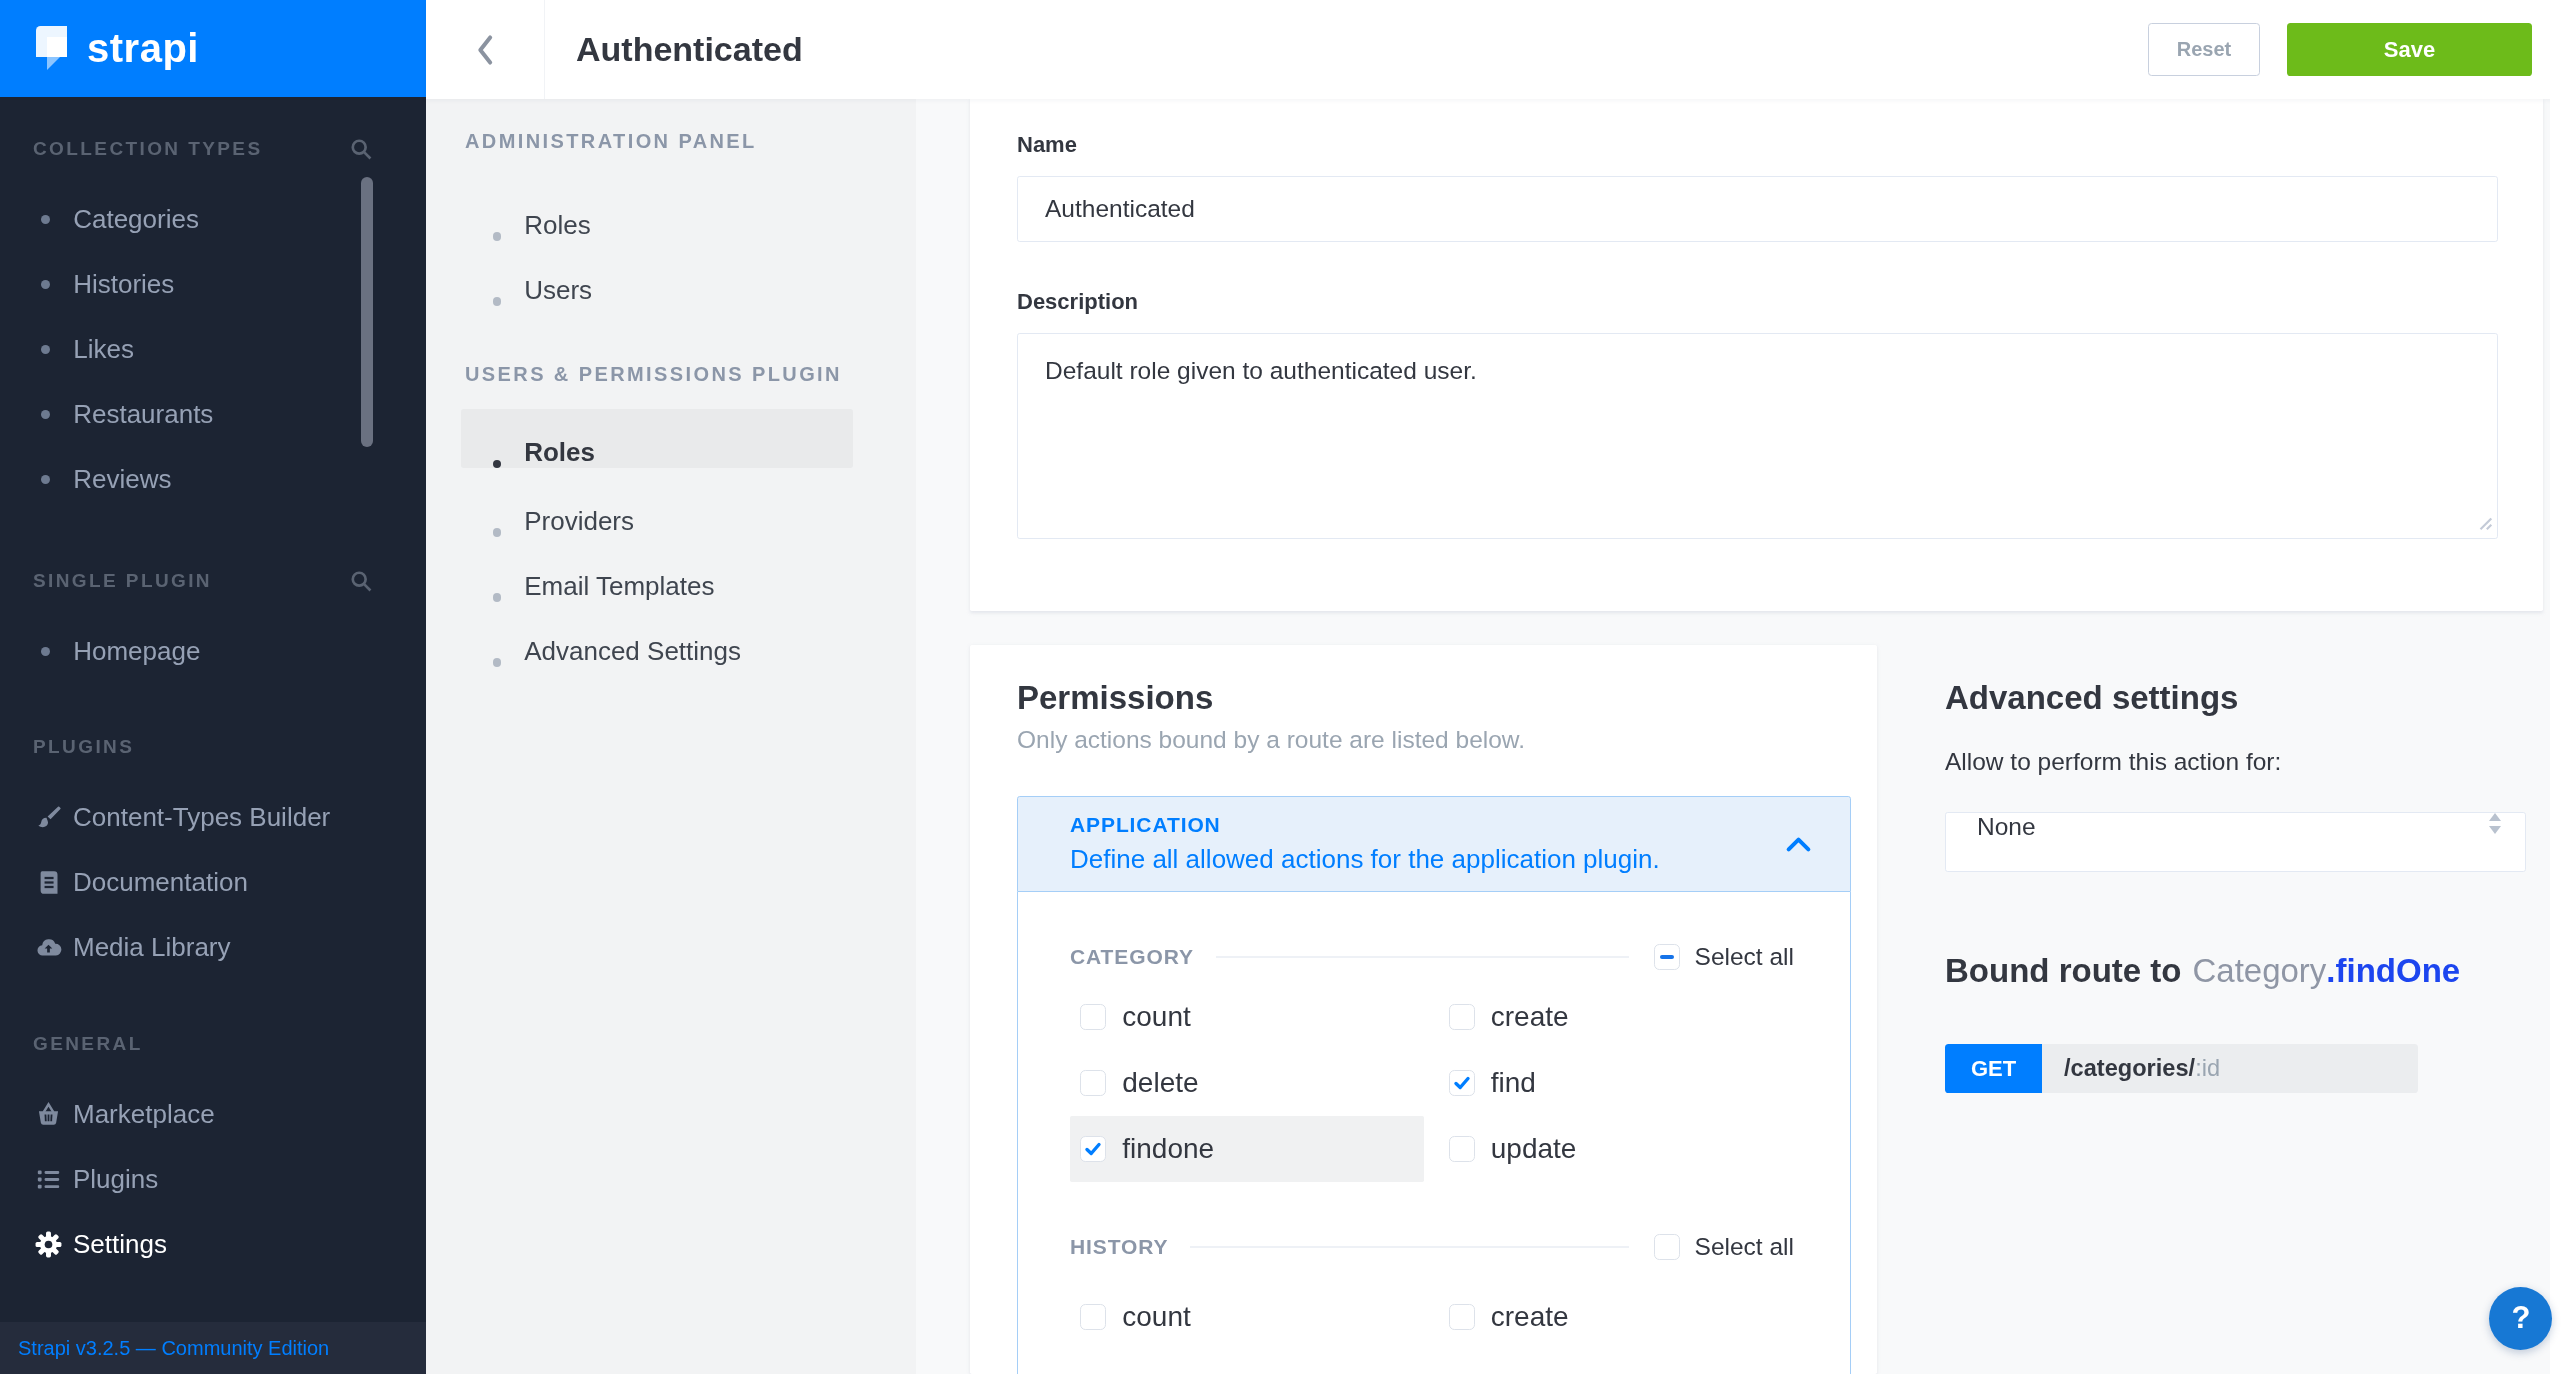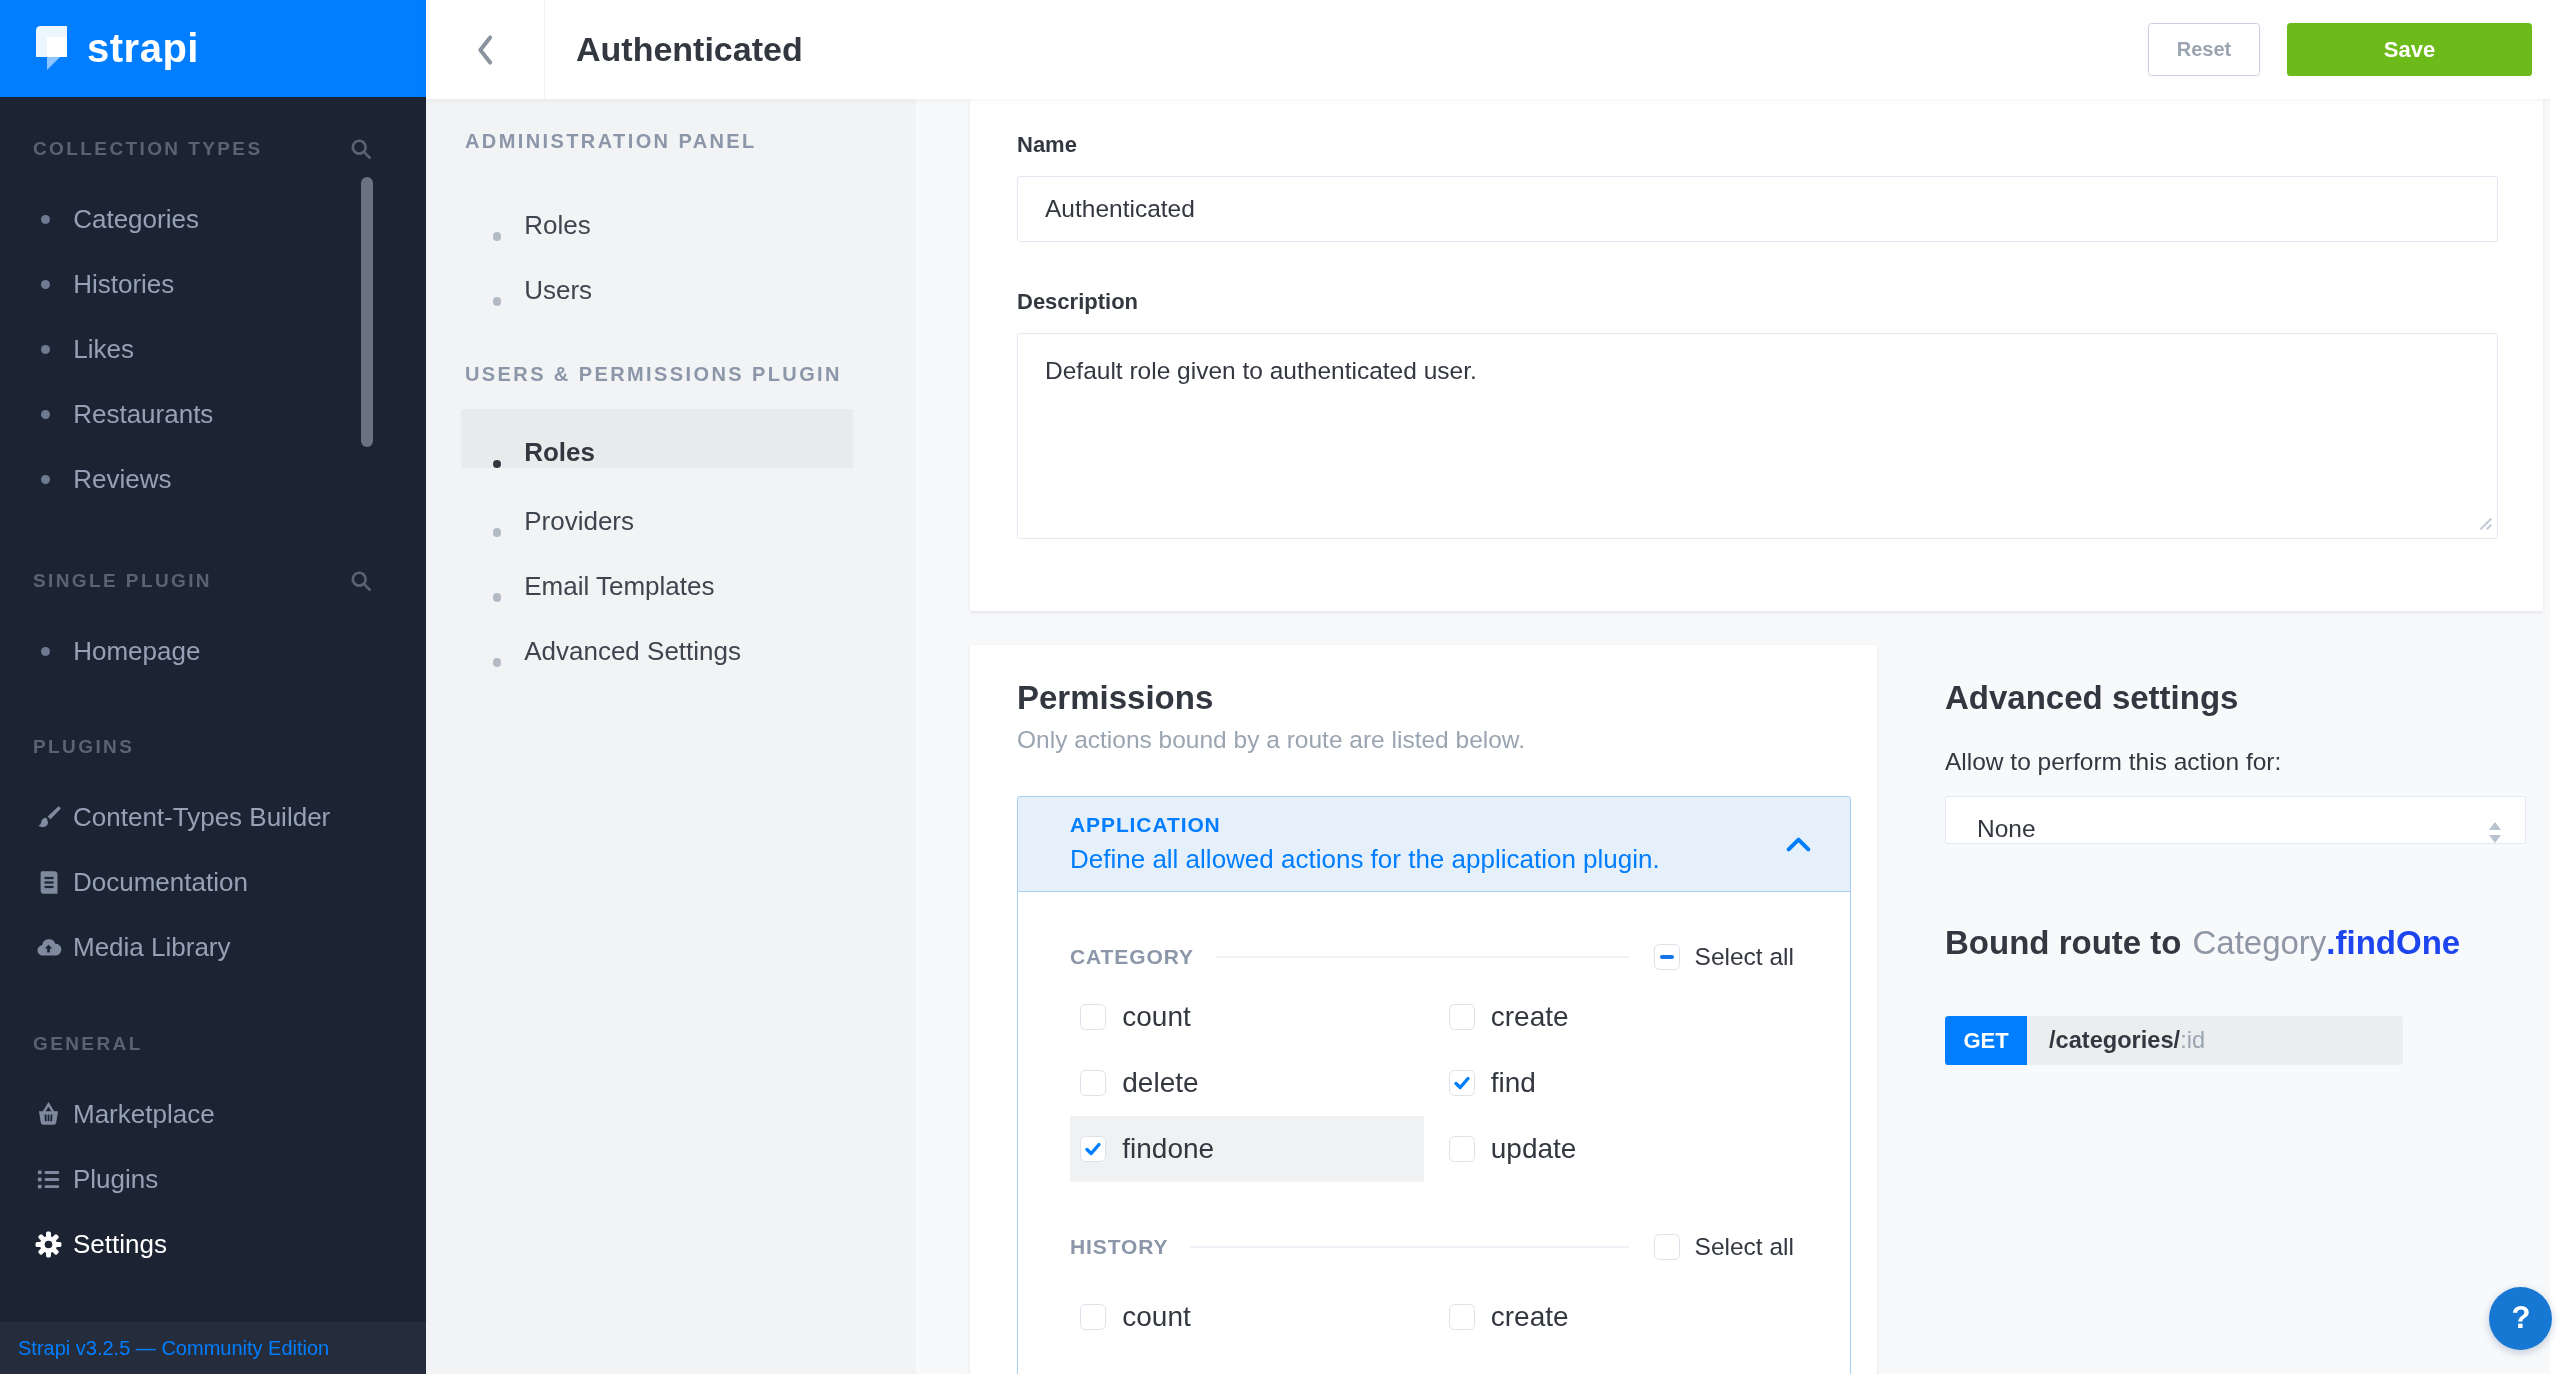--- a/index.html
+++ b/index.html
@@ -107,32 +107,32 @@
     display:inline-flex;align-items:center;justify-content:center;flex-shrink:0;cursor:pointer;}
   .cb .tick{display:none;width:20px;height:20px;fill:none;stroke:#007eff;stroke-width:3.4;stroke-linecap:round;stroke-linejoin:round;}
   .cb.checked .tick{display:block;}
   .cb .minus{display:none;width:14.5px;height:4.5px;border-radius:2.3px;background:#1673e8;}
   .cb.indeterminate .minus{display:block;}
 
   
   .advanced{flex:1;min-width:0;padding:34px 0 0 68px;}
   .adv-title{font-size:33px;font-weight:bold;color:#333740;margin:0;}
   .adv-label{margin-top:31px;font-size:24.5px;color:#333740;}
-  .select{margin-top:20px;width:581px;height:48px;box-sizing:border-box;background:#fff;border:0.9px solid #e3e9f3;
-    border-radius:2.7px;display:flex;align-items:flex-end;justify-content:space-between;padding:0 23.6px 0 31px;
+  .select{margin-top:36px;width:581px;height:60px;box-sizing:border-box;background:#fff;border:0.9px solid #e3e9f3;
+    border-radius:2.7px;display:flex;align-items:flex-start;justify-content:space-between;padding:0 23.6px 0 31px;
     font-size:24.5px;color:#333740;cursor:pointer;}
   .sel-arrows{display:flex;flex-direction:column;gap:5.4px;}
   .tri-up{width:0;height:0;border-left:6.3px solid transparent;border-right:6.3px solid transparent;border-bottom:8.2px solid #b9c2cf;}
   .tri-down{width:0;height:0;border-left:6.3px solid transparent;border-right:6.3px solid transparent;border-top:8.2px solid #b9c2cf;}
   .bound-title{margin-top:80px;font-size:33px;}
   .bound-prefix{font-weight:bold;color:#333740;margin-right:11px;}
   .bound-controller{color:#8f96a5;}
   .bound-action{color:#1c45ef;font-weight:bold;}
   .route{margin-top:54px;display:inline-flex;height:49px;}
-  .route-method{width:82px;background:#007eff;color:#fff;font-weight:bold;font-size:22px;display:flex;
+  .route-method{width:97px;background:#007eff;color:#fff;font-weight:bold;font-size:22px;display:flex;
     align-items:center;justify-content:center;border-radius:3.6px 0 0 3.6px;flex-shrink:0;}
   .route-path{background:#ebedef;display:flex;align-items:center;padding:0 51px 0 22px;font-size:23.6px;
     border-radius:0 3.6px 3.6px 0;min-width:376px;box-sizing:border-box;}
   .rp-main{font-weight:bold;color:#333740;}
   .rp-param{color:#9aa5b1;}
 
   .scroll-track{position:absolute;top:99px;right:0;width:26px;bottom:0;background:#ffffff;z-index:4;}
   .help-fab{position:absolute;right:23.6px;bottom:25.4px;width:63px;height:63px;border-radius:50%;background:#1778d4;
     color:#fff;font-size:31px;font-weight:bold;border:none;display:flex;align-items:center;justify-content:center;
     cursor:pointer;z-index:5;box-shadow:0 2.7px 9px rgba(20,60,120,.25);font-family:inherit;}

